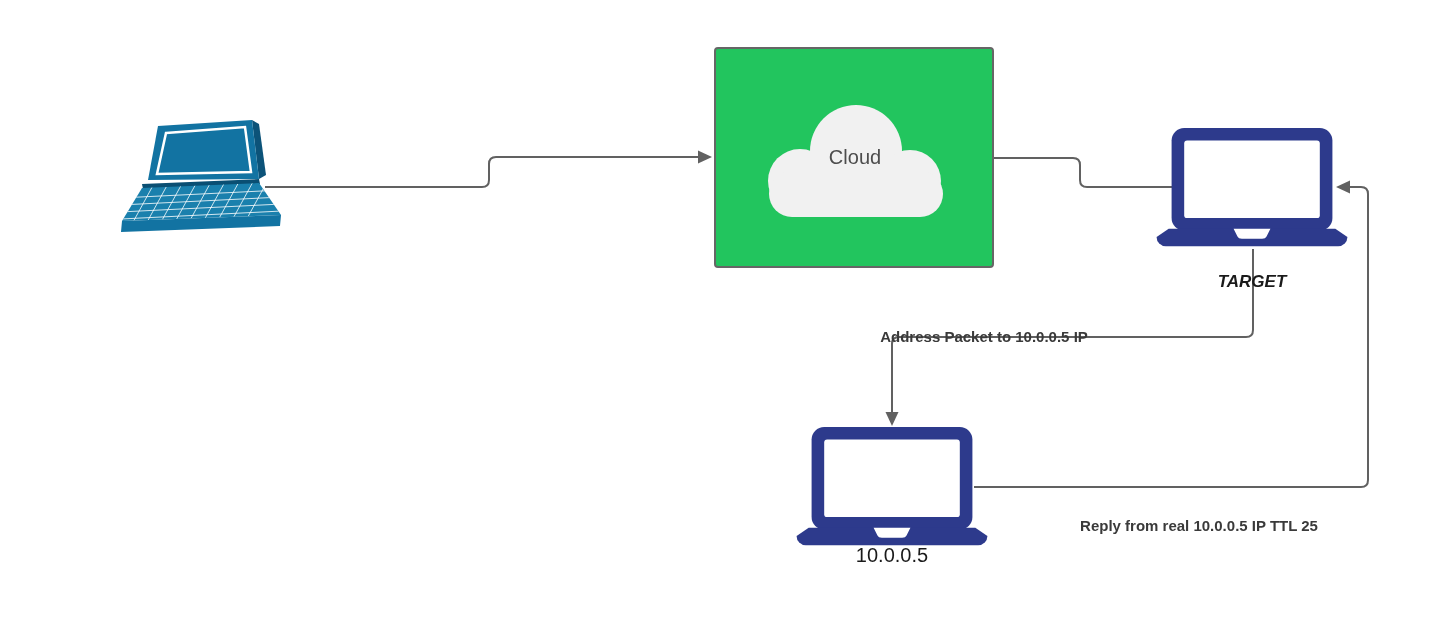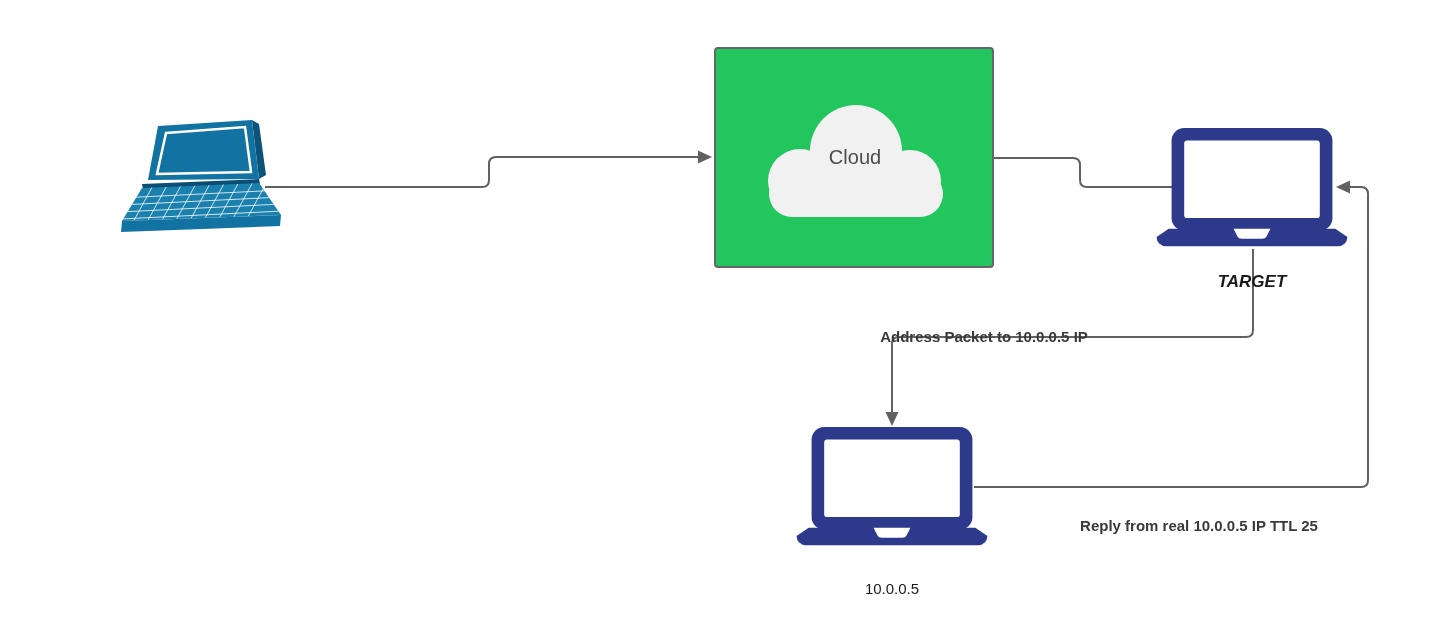--- a/index.html
+++ b/index.html
@@ -34,22 +34,22 @@
     font-size:18px;line-height:26px;
     white-space:pre-line;
   }
   #target-label{
     top:256px;left:1252px;
     font-size:17px;font-weight:700;font-style:italic;
     white-space:nowrap;
     margin-top:16px;
   }
   #realhost-label{
-    top:580px;left:892px;
-    font-size:15px;white-space:nowrap;
+    top:544px;left:892px;
+    font-size:20px;white-space:nowrap;
   }
   #cloud-box{
     left:714px;top:47px;width:276px;height:217px;
     background:#22c55e;
     border:2px solid var(--cloud-border,#666666);
     border-radius:4px;
   }
   #cloud-label{
     position:absolute;
     left:139px;top:97px;

